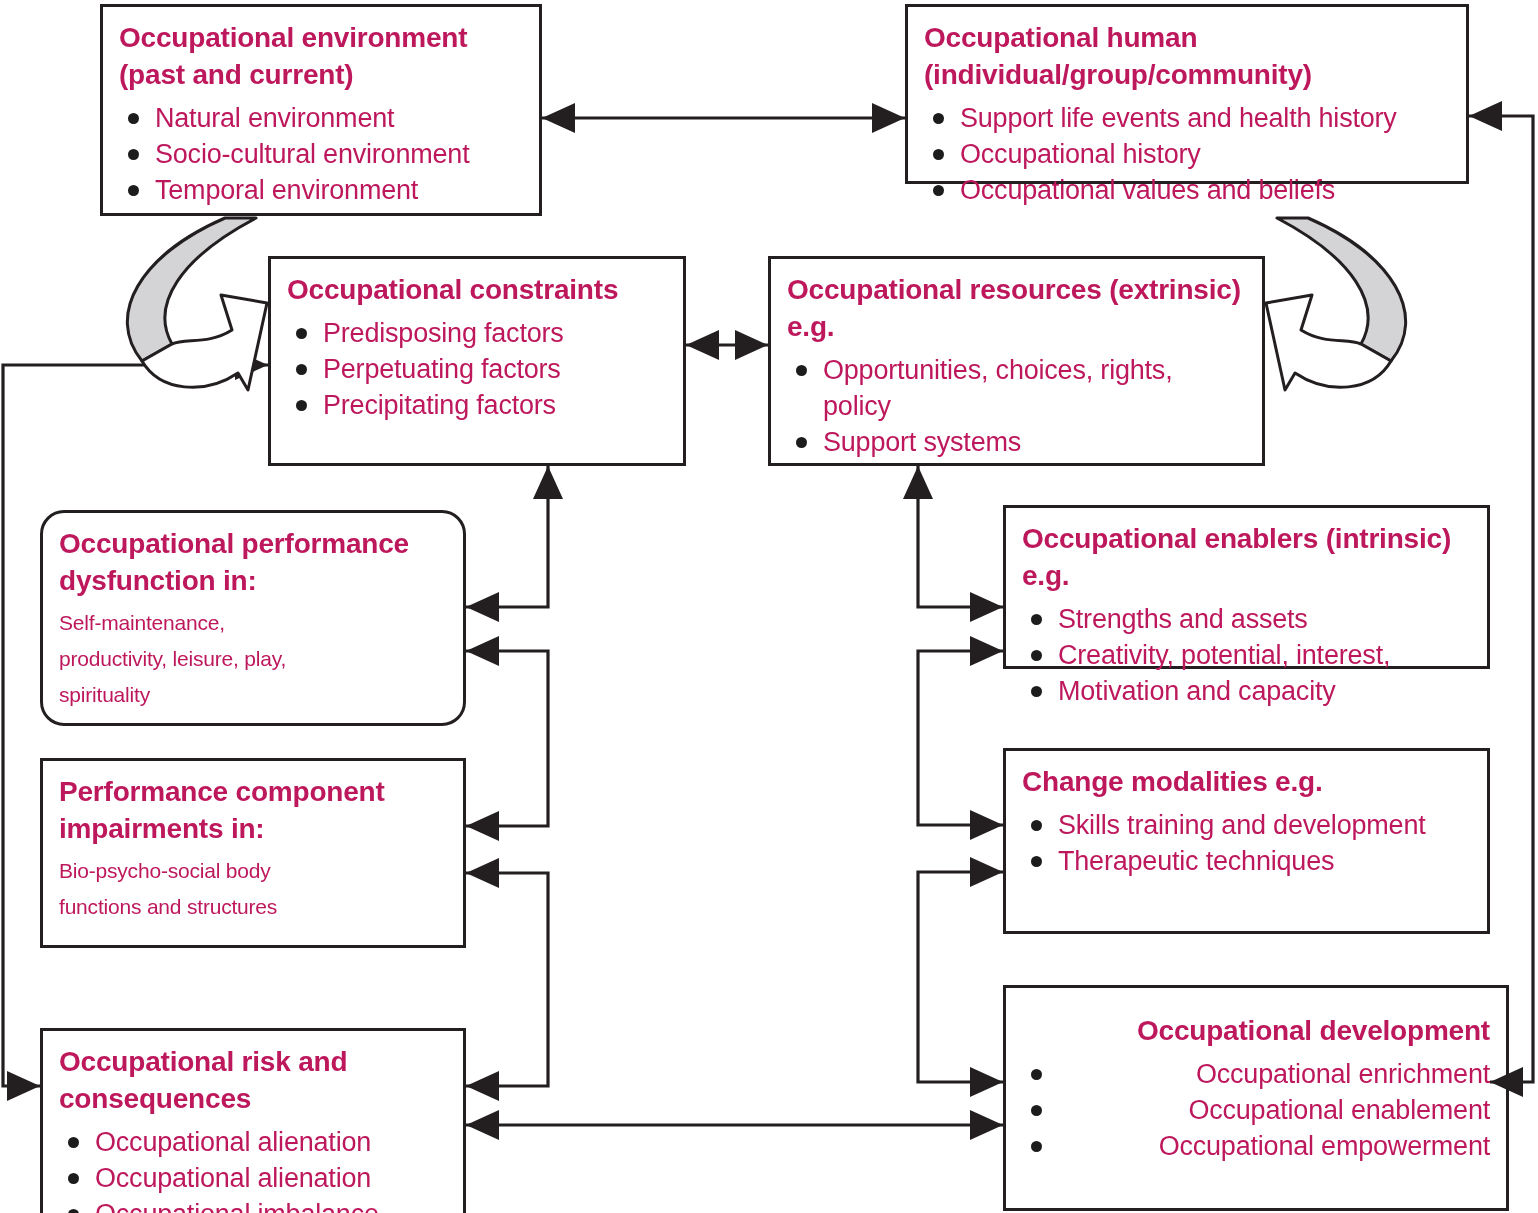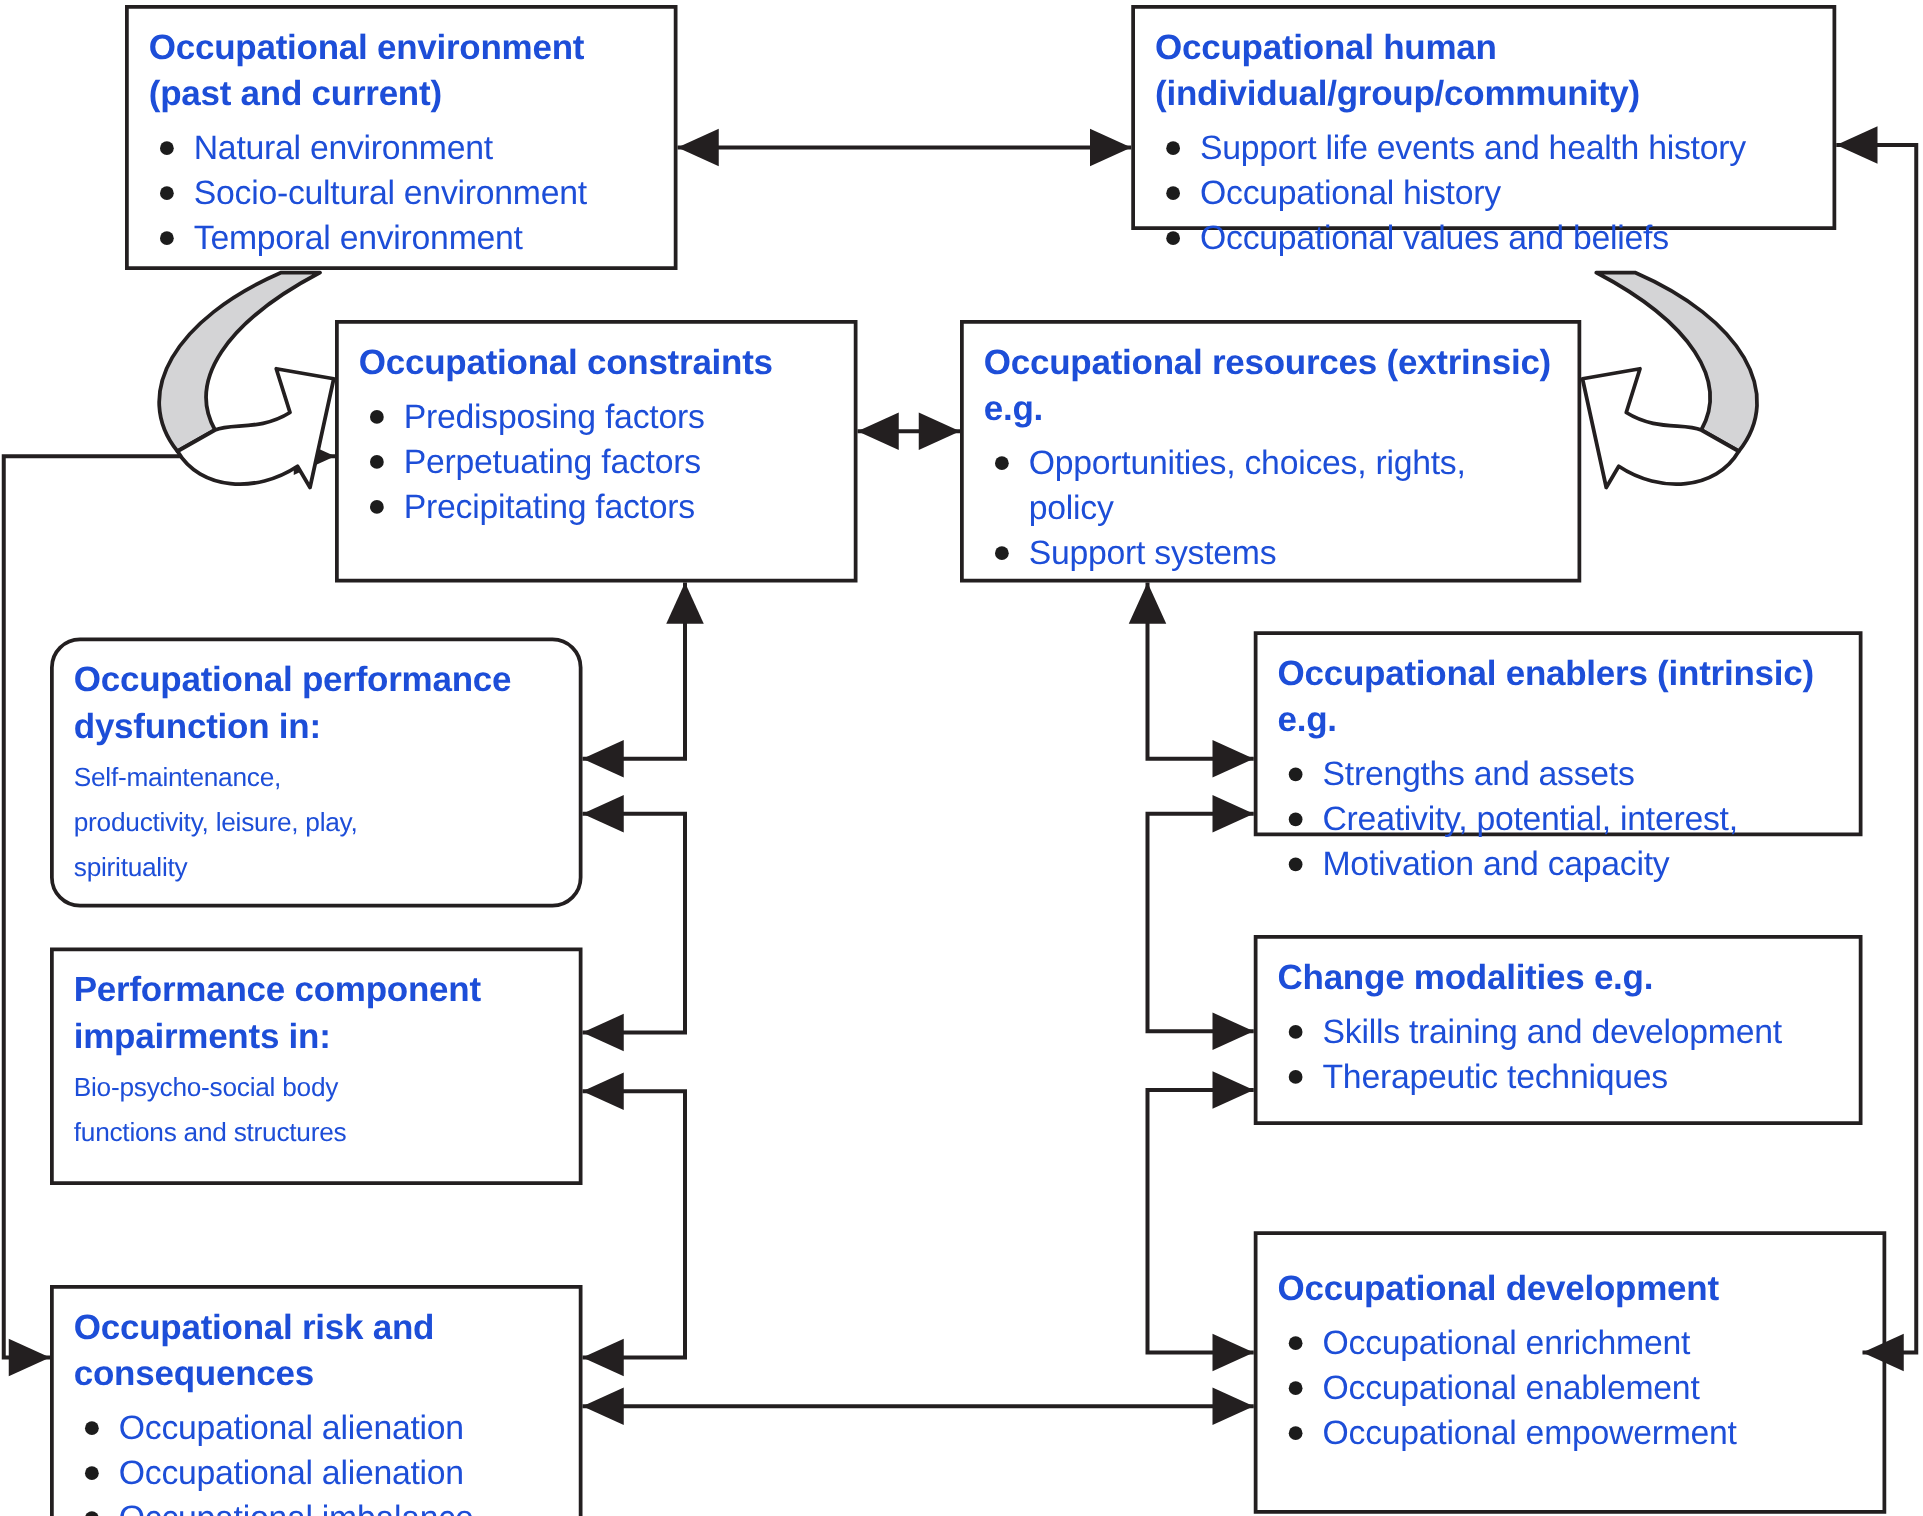--- a/index.html
+++ b/index.html
@@ -1,21 +1,21 @@
 <!DOCTYPE html>
 <html><head>
 <meta charset="utf-8">
 <title>Diagram</title>
 <style>
   html,body { margin:0; padding:0; background:#ffffff; }
   #canvas {
     position:relative; width:1538px; height:1213px;
     background:#ffffff; overflow:hidden;
     font-family:"Liberation Sans","DejaVu Sans",sans-serif;
-    color:#1d4ed8;
+    color:#be185d;
   }
   .box {
     position:absolute; box-sizing:border-box;
     background:#ffffff; border:3px solid #231f20;
     padding:12px 16px;
   }
   .box-title { font-weight:bold; font-size:28px; line-height:37px; letter-spacing:-0.2px; }
   .box-body  { font-size:21px; line-height:36px; margin-top:6px; white-space:pre-line; letter-spacing:-0.2px; }
   ul.bullets { margin:7px 0 0 0; padding:0; list-style:none; }
   ul.bullets li {
@@ -99,29 +99,29 @@
 
   <div class="box" style="left:1003px; top:505px; width:487px; height:164px;">
     <div class="box-title">Occupational enablers (intrinsic) e.g.</div>
     <ul class="bullets">
       <li>Strengths and assets</li>
       <li>Creativity, potential, interest,</li>
       <li>Motivation and capacity</li>
     </ul>
   </div>
 
-  <div class="box" style="left:1003px; top:748px; width:487px; height:152px;">
+  <div class="box" style="left:1003px; top:748px; width:487px; height:186px;">
     <div class="box-title">Change modalities e.g.</div>
     <ul class="bullets">
       <li>Skills training and development</li>
       <li>Therapeutic techniques</li>
     </ul>
   </div>
 
-  <div class="box pad-top" style="left:1003px; top:985px; width:506px; height:226px;">
+  <div class="box pad-top" style="left:1003px; top:985px; width:506px; height:226px;text-align:right;">
     <div class="box-title">Occupational development</div>
     <ul class="bullets">
       <li>Occupational enrichment</li>
       <li>Occupational enablement</li>
       <li>Occupational empowerment</li>
     </ul>
   </div>
 
   <svg id="arrow-layer" viewBox="0 0 1538 1213" xmlns="http://www.w3.org/2000/svg">
 

